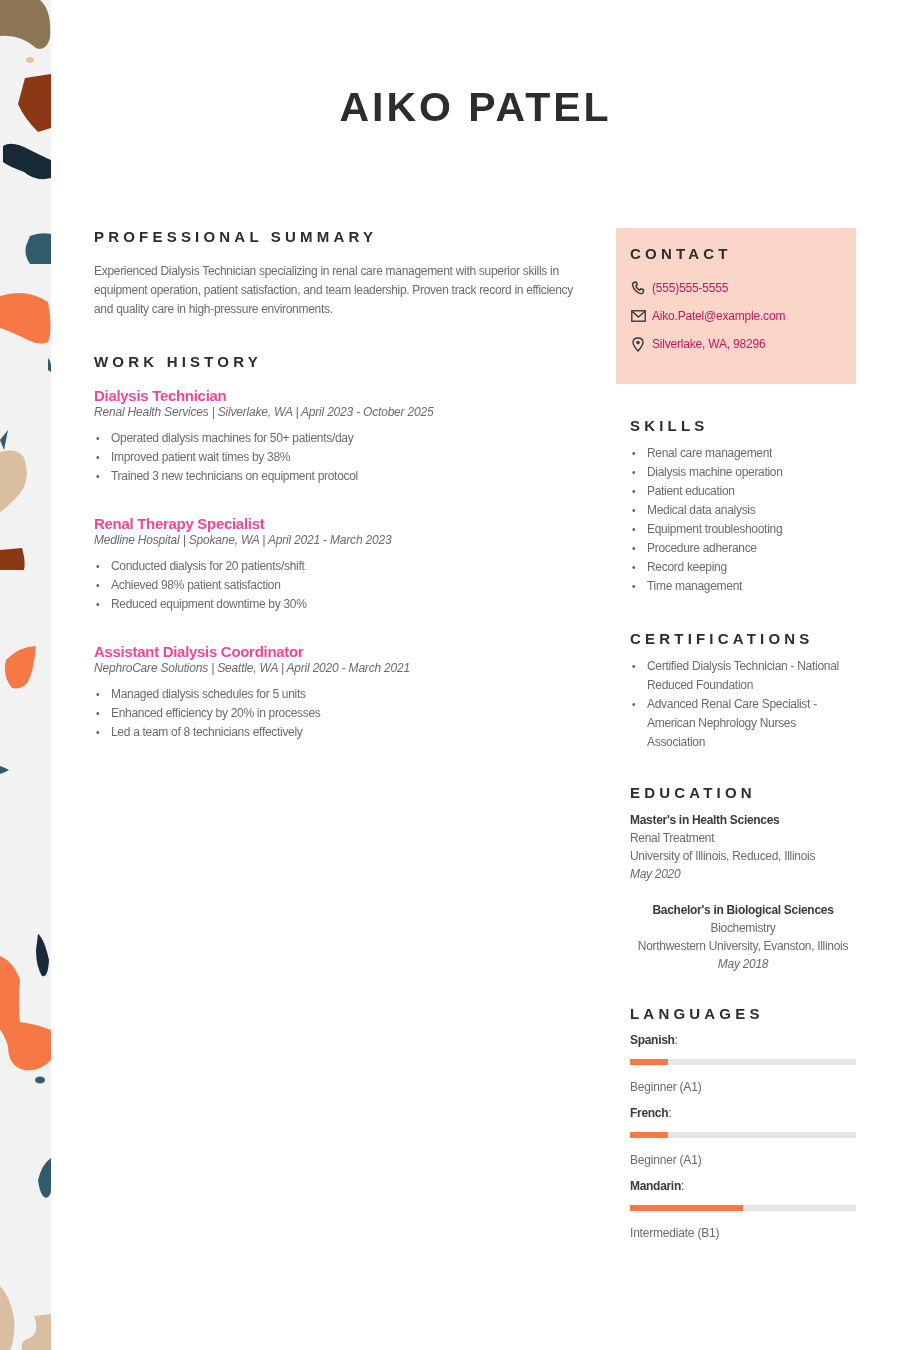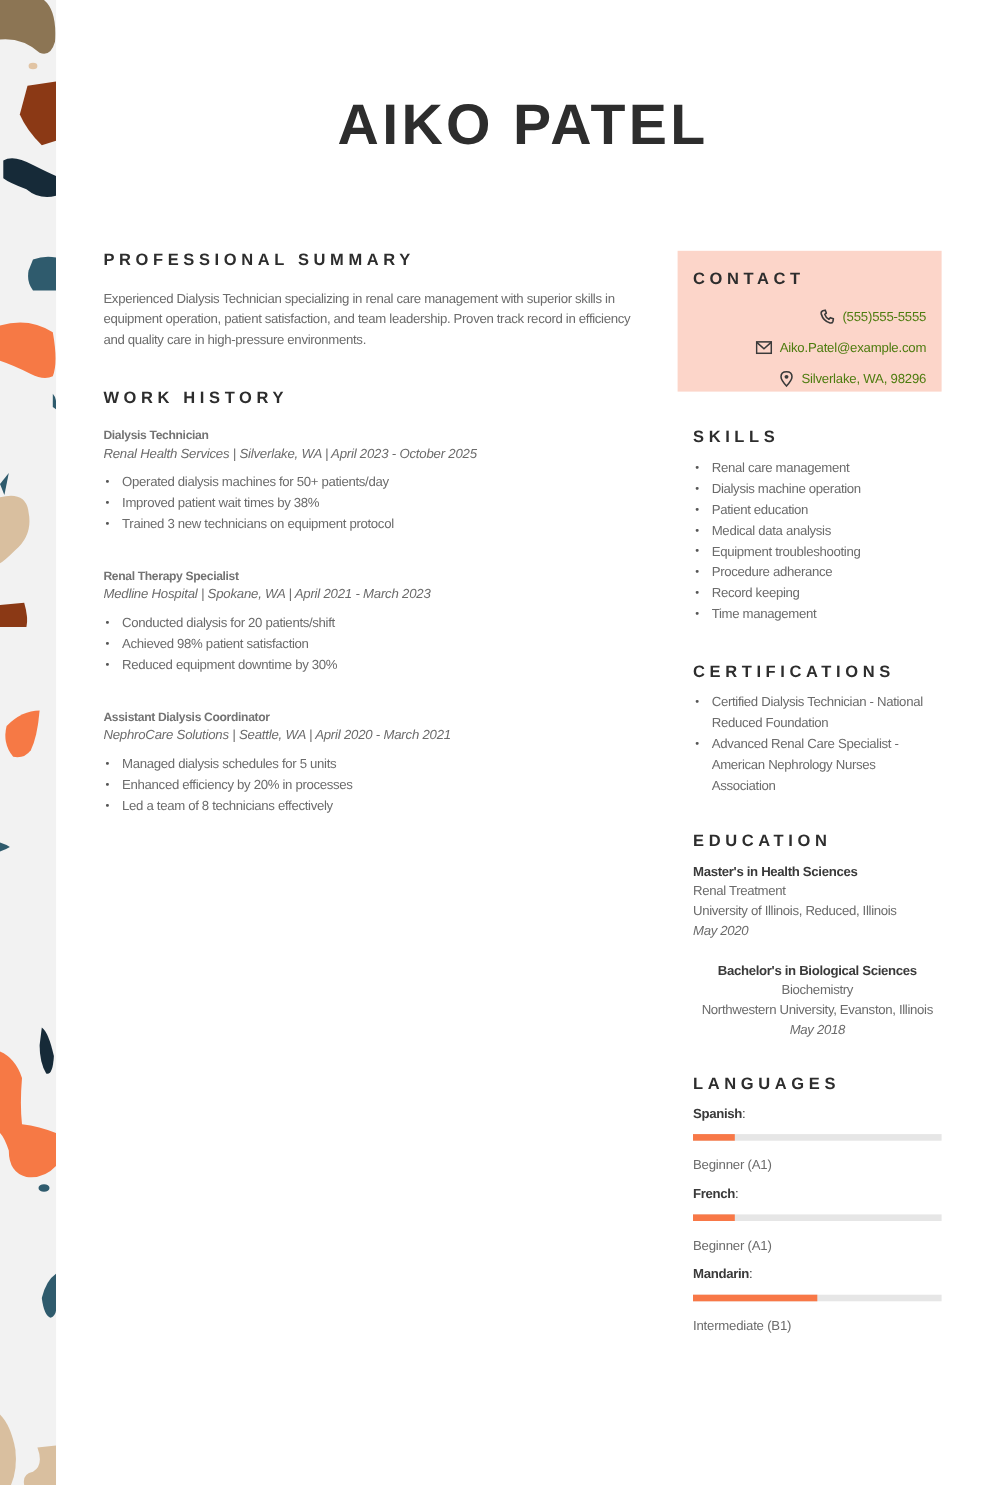--- a/index.html
+++ b/index.html
@@ -3,40 +3,40 @@
   <meta charset="utf-8">
   <style>
     * { box-sizing: border-box; margin: 0; padding: 0; }
     html, body { width: 900px; height: 1350px; background: #ffffff; overflow: hidden; }
     body { position: relative; font-family: "Liberation Sans", "DejaVu Sans", sans-serif; color: #555; }
 
     .strip { position: absolute; left: 0; top: 0; width: 51px; height: 1350px; background: #f2f2f2; overflow: hidden; }
     .strip svg { position: absolute; left: 0; top: 0; }
 
     .name { position: absolute; left: 0; right: 0; top: 84px; padding-left: 51px; text-align: center;
-      font-size: 52px; font-weight: bold; letter-spacing: 3px; color: #2d2d2d; }
+      font-size: 41px; font-weight: bold; letter-spacing: 3px; color: #2d2d2d; }
 
     .left-col { position: absolute; left: 94px; top: 228px; width: 490px; }
     .right-col { position: absolute; left: 616px; top: 228px; width: 240px; }
 
     .sec-title { font-size: 15px; font-weight: bold; letter-spacing: 4.2px; color: #2d2d2d; text-transform: uppercase; }
 
     .summary-text { margin-top: 17px; font-size: 12px; line-height: 19px; color: #6b6b6b; letter-spacing: -0.3px; }
 
     .work { margin-top: 34px; }
     .job { margin-top: 18px; }
     .job + .job { margin-top: 30px; }
-    .job-title { font-size: 11px; font-weight: bold; color: #737373; letter-spacing: -0.3px; line-height: 16px; }
+    .job-title { font-size: 15px; font-weight: bold; color: #ec4899; letter-spacing: -0.3px; line-height: 16px; }
     .job-meta { font-size: 12px; font-style: italic; color: #6b6b6b; line-height: 17px; letter-spacing: -0.2px; }
     .bullets { list-style: none; margin-top: 8px; }
     .bullets li { position: relative; padding-left: 17px; font-size: 12px; line-height: 19px; color: #6b6b6b; letter-spacing: -0.3px; }
     .bullets li::before { content: "•"; position: absolute; left: 2px; top: 0; color: #555; font-size: 10px; }
 
-    .contact-box { background: #fcd5c9; width: 240px; height: 128px; padding: 17px 14px 0 14px; }
-    .contact-row { display: flex; align-items: center; margin-top: 12px; font-size: 12px; color: #4d7c0f; letter-spacing: -0.2px; height: 16px; justify-content: flex-end; }
+    .contact-box { background: #fcd5c9; width: 240px; height: 156px; padding: 17px 14px 0 14px; }
+    .contact-row { display: flex; align-items: center; margin-top: 12px; font-size: 12px; color: #be185d; letter-spacing: -0.2px; height: 16px; }
     .contact-row:first-of-type { margin-top: 18px; }
     .contact-row .ic { width: 16px; height: 16px; margin-right: 6px; display: inline-flex; align-items: center; justify-content: center; }
 
     .r-sec { padding-left: 14px; }
     .skills { margin-top: 33px; }
     .r-list { list-style: none; margin-top: 10px; }
     .r-list li { position: relative; padding-left: 17px; font-size: 12px; line-height: 19px; color: #6b6b6b; letter-spacing: -0.3px; }
     .r-list li::before { content: "•"; position: absolute; left: 2px; top: 0; font-size: 10px; color: #555; }
 
     .certs { margin-top: 34px; }

